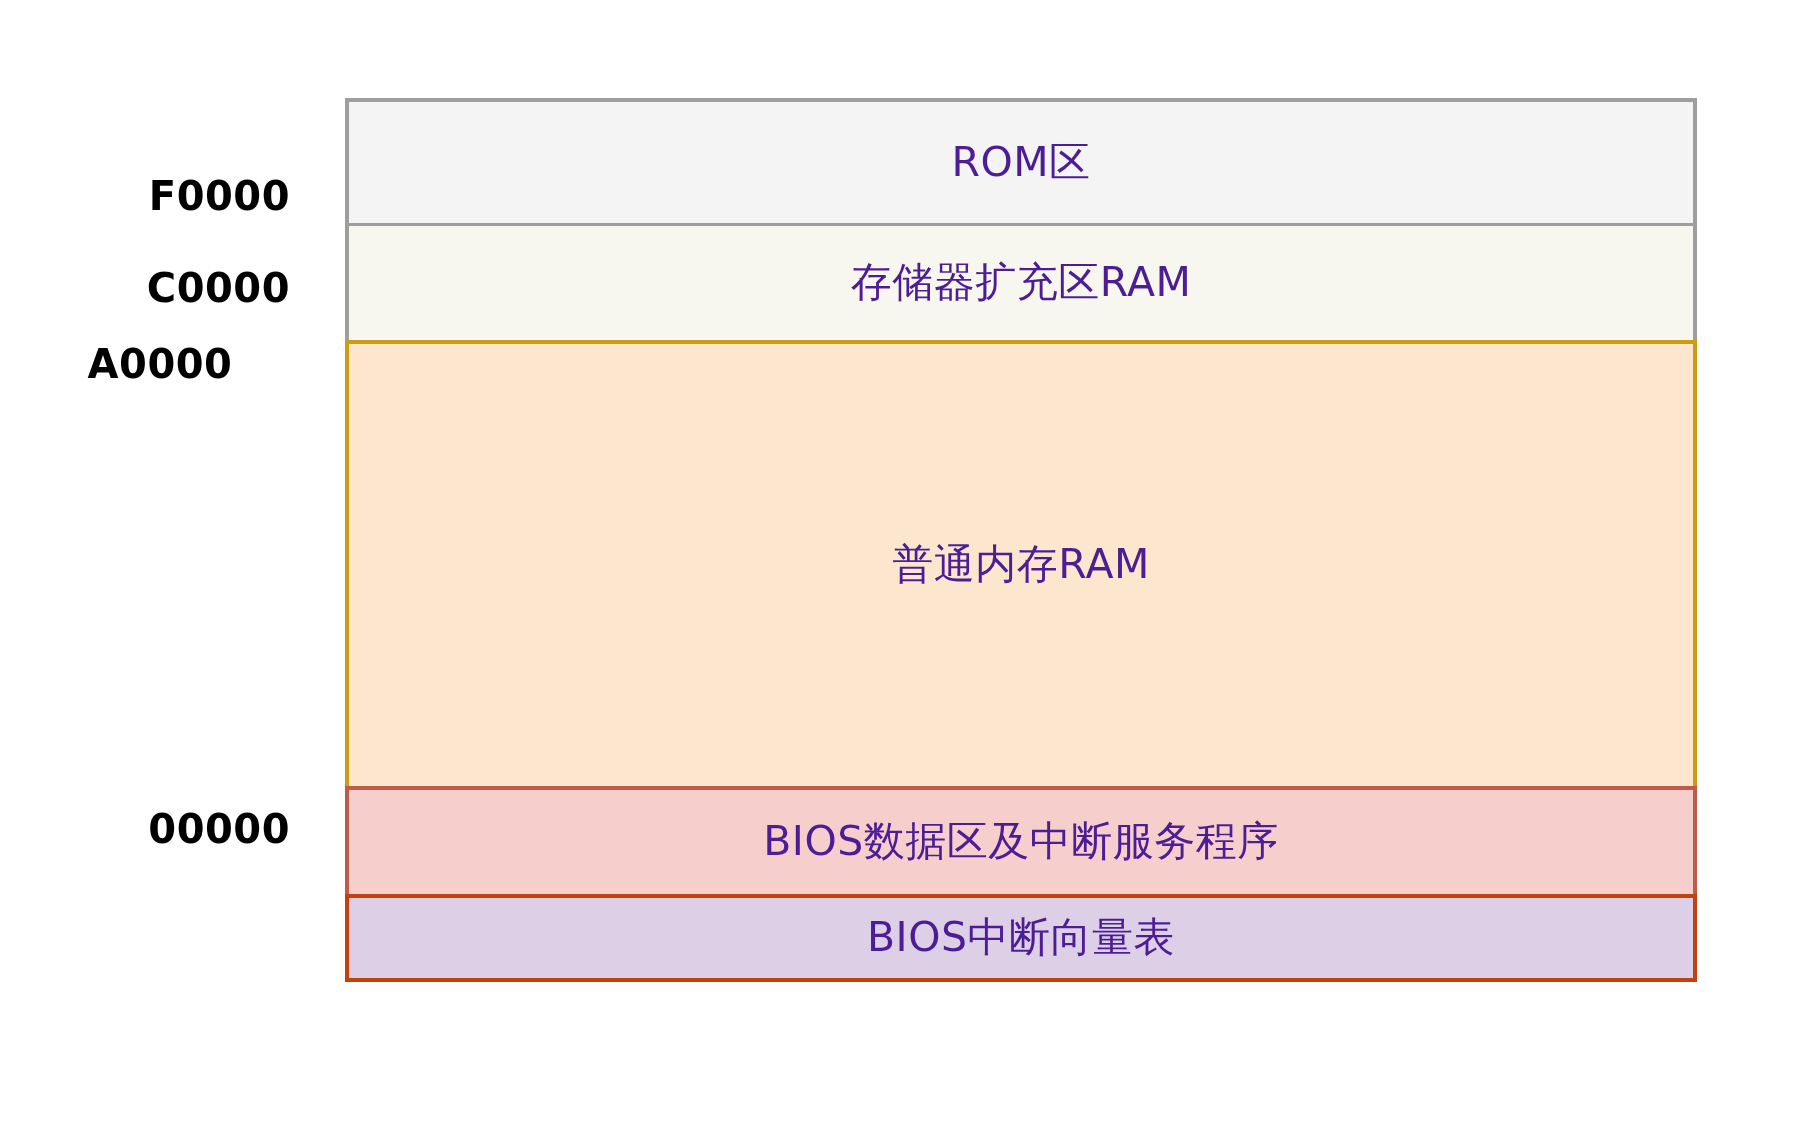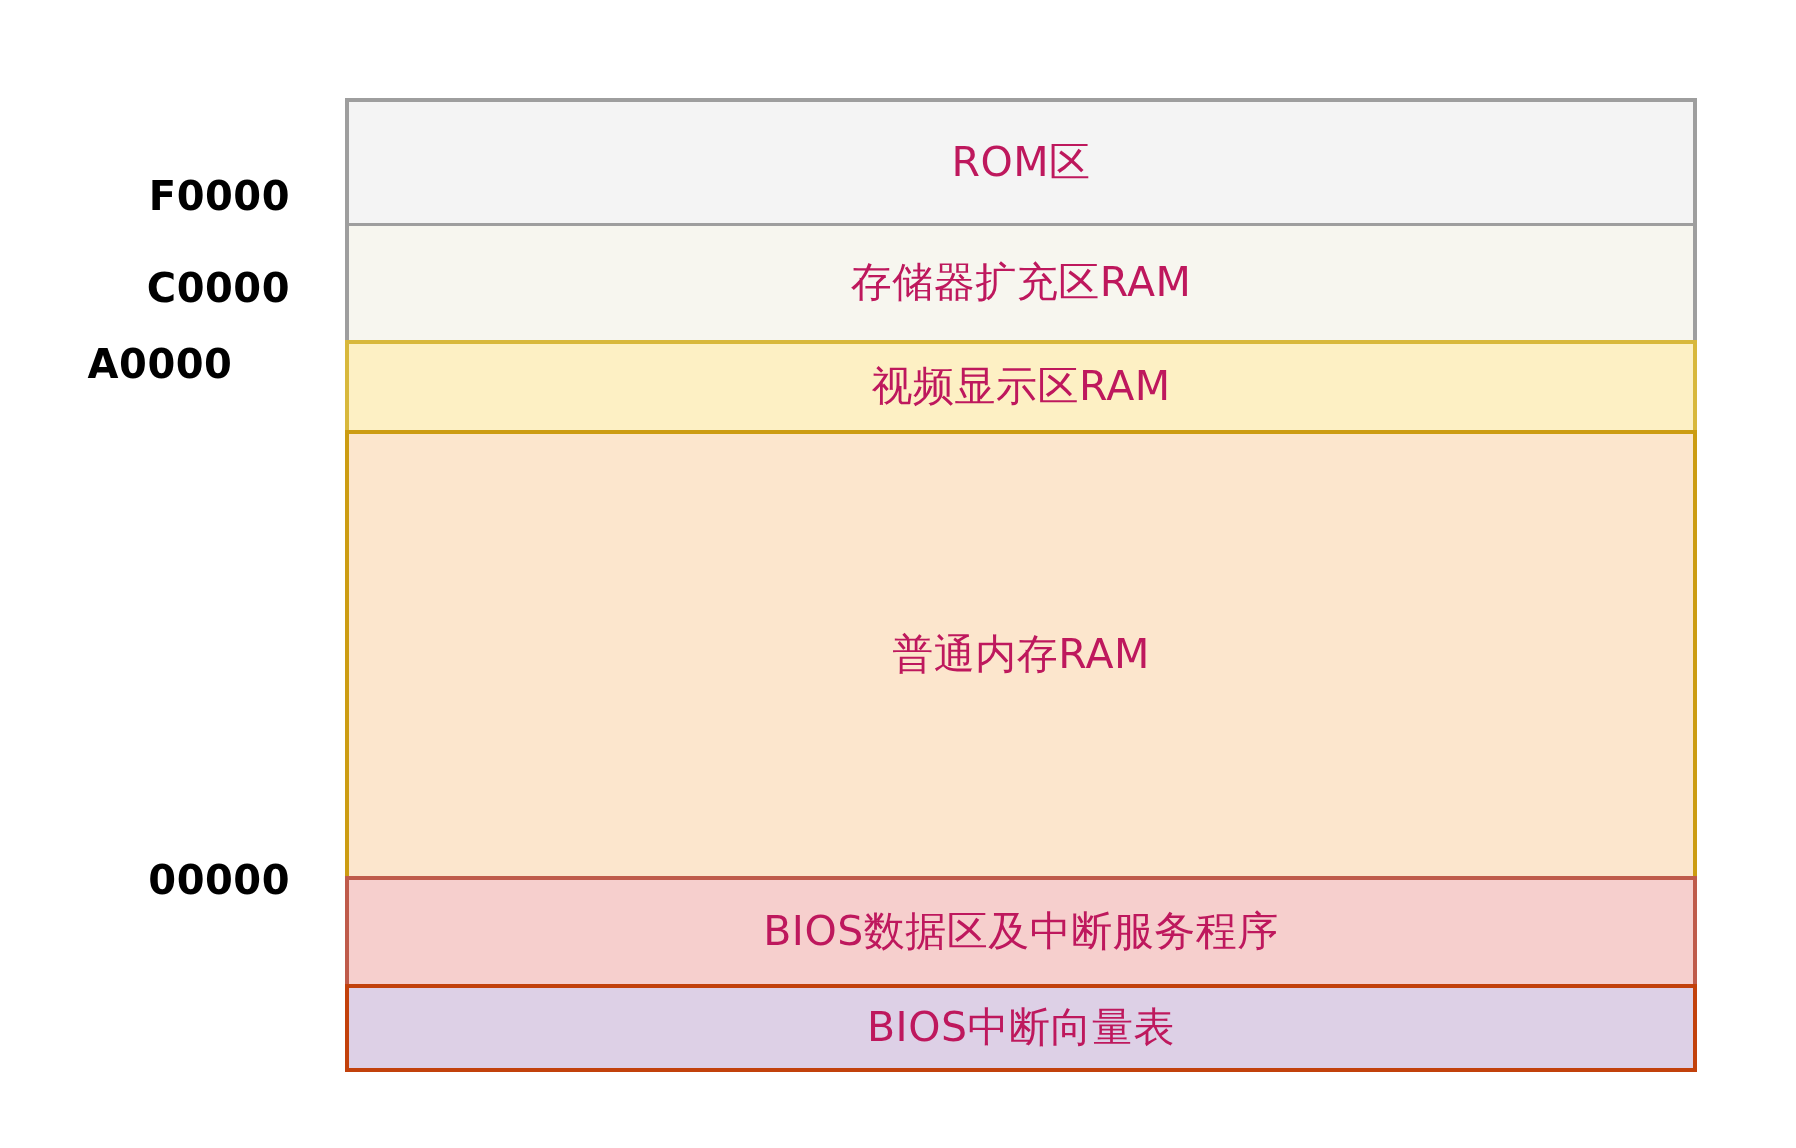--- a/index.html
+++ b/index.html
@@ -50,21 +50,21 @@
     box-sizing: border-box;
     display: flex;
     align-items: center;
     justify-content: center;
     width: 100%;
   }
 
   .mem-block .blk-label {
     font-size: 41px;
     font-weight: 400;
-    color: #be185d;
+    color: #4c1d95;
     letter-spacing: 0.5px;
     white-space: nowrap;
     line-height: 1.1;
   }
 
   
   .blk-rom {
     height: 128px;
     background: #f4f4f4;
     border: 4px solid #9e9e9e;
@@ -106,35 +106,32 @@
 <body>
 
 <div id="diagram">
 
   <div class="addr-label" style="top:176px;">F0000</div>
 
   <div class="addr-label" style="top:268px;">C0000</div>
 
   <div class="addr-label" style="top:344px;text-align:center;">A0000</div>
 
-  <div class="addr-label" style="top:860px;">00000</div>
+  <div class="addr-label" style="top:809px;">00000</div>
 
   <div class="blocks">
 
     <div class="mem-block blk-rom">
       <span class="blk-label">ROM区</span>
     </div>
 
     <div class="mem-block blk-ext">
       <span class="blk-label">存储器扩充区RAM</span>
     </div>
 
-    <div class="mem-block blk-video">
-      <span class="blk-label">视频显示区RAM</span>
-    </div>
 
     <div class="mem-block blk-normal">
       <span class="blk-label">普通内存RAM</span>
     </div>
 
     <div class="mem-block blk-bios-data">
       <span class="blk-label">BIOS数据区及中断服务程序</span>
     </div>
 
     <div class="mem-block blk-bios-vec">

